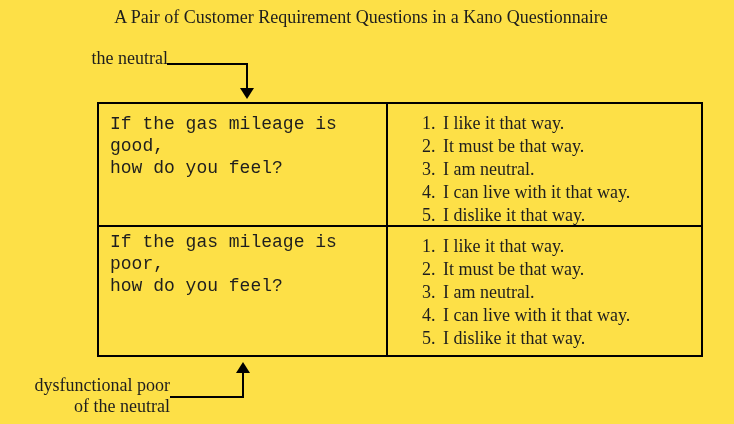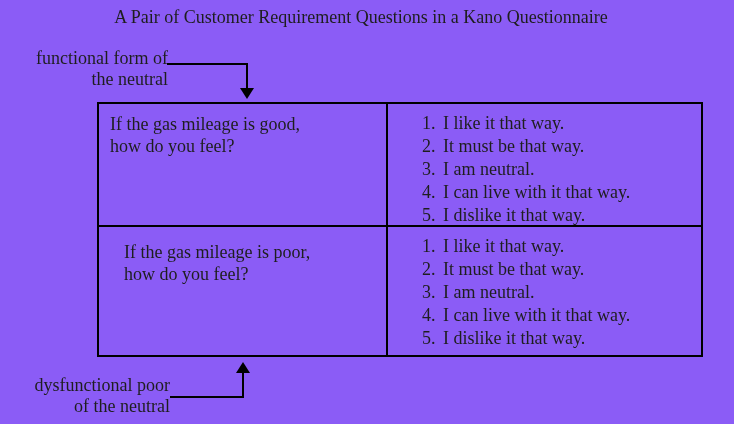--- a/index.html
+++ b/index.html
@@ -4,21 +4,21 @@
 <style>
   html, body {
     margin: 0;
     padding: 0;
     background: #ffffff;
   }
   .page {
     position: relative;
     width: 734px;
     height: 424px;
-    background: #8b5cf6;
+    background: #fde047;
     font-family: "Liberation Serif", serif;
     color: #1e1e1e;
     overflow: hidden;
   }
   .title {
     position: absolute;
     top: 6px;
     left: 0;
     width: 722px;
     text-align: center;
@@ -75,27 +75,27 @@
     grid-template-rows: 123px 1fr;
   }
   .cell {
     box-sizing: border-box;
     font-size: 18px;
   }
   .cell.qcol {
     border-right: 2px solid #000000;
     padding: 9px 8px 0 11px;
     line-height: 22px;
+    font-family: Liberation Mono, monospace;
   }
   .cell.row1 {
     border-bottom: 2px solid #000000;
   }
   .cell.qcol.row2 {
-    padding-top: 14px;
-    margin-left: 14px;
+    padding-top: 4px;
   }
   .cell.ocol {
     padding: 8px 4px 0 34px;
     line-height: 23px;
   }
   .opt {
     display: flex;
   }
   .opt .num {
     width: 21px;
@@ -103,21 +103,20 @@
   }
 </style>
 </head>
 <body>
 
 <div class="page">
 
   <div class="title">A Pair of Customer Requirement Questions in a Kano Questionnaire</div>
 
   <div class="corner-label functional">
-    <div>functional form of</div>
     <div>the neutral</div>
   </div>
 
   <div>
     <div class="aline" style="left:167px; top:63px; width:81px; height:2px;"></div>
     <div class="aline" style="left:246px; top:63px; width:2px; height:26px;"></div>
     <div class="arrowhead down" style="left:240px; top:88px;"></div>
   </div>
 
   <div class="ktable">

